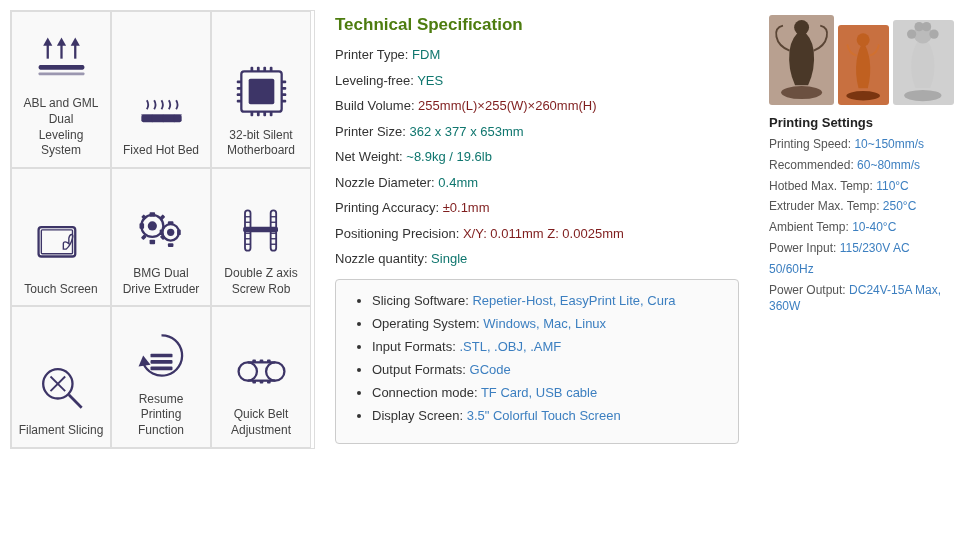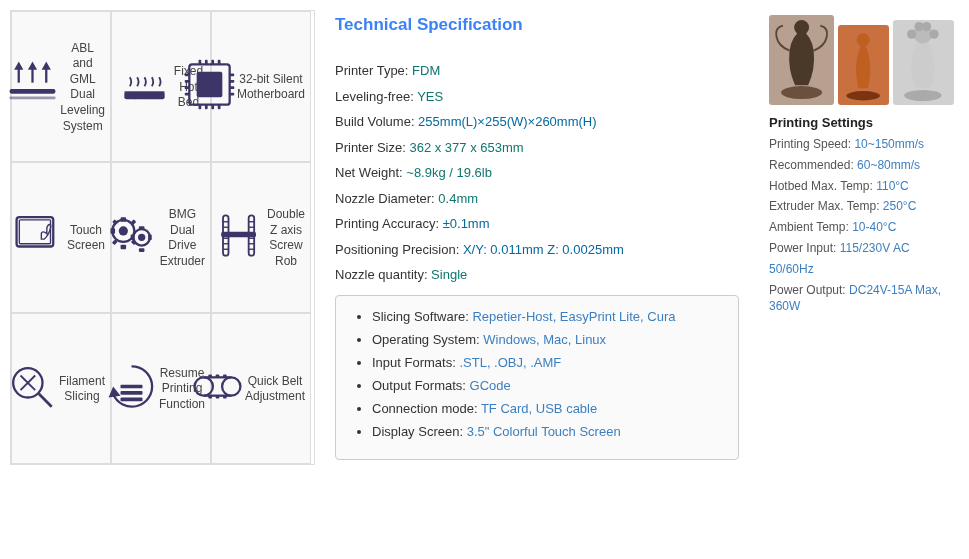--- a/index.html
+++ b/index.html
@@ -22,21 +22,21 @@
       display: grid;
       grid-template-columns: repeat(3, 100px);
       grid-template-rows: repeat(3, auto);
       border: 1px solid #ddd;
       width: 305px;
       flex-shrink: 0;
     }
     .icon-cell {
       border: 1px solid #ddd;
       display: flex;
-      flex-direction: row;
+      flex-direction: column;
       align-items: center;
       justify-content: flex-end;
       padding: 10px 5px 8px;
       min-height: 130px;
       background: #f9f9f9;
     }
     .icon-cell .icon-img {
       width: 60px;
       height: 60px;
       display: flex;
@@ -60,36 +60,36 @@
 
     
     .specs-panel {
       flex: 1;
       min-width: 0;
       padding: 5px 10px;
     }
     .specs-panel h2 {
       font-size: 17px;
       font-weight: bold;
-      color: #3b82f6;
-      margin-bottom: 26px;
+      color: #4d7c0f;
+      margin-bottom: 10px;
     }
     .spec-row {
       margin-bottom: 6px;
       font-size: 13px;
       line-height: 1.5;
     }
     .spec-row .label {
       color: #333;
     }
     .spec-row .value {
       color: #0f766e;
     }
     .spec-row .highlight {
-      color: #0369a1;
+      color: #7f1d1d;
     }
     .software-box {
       border: 1px solid #ccc;
       border-radius: 4px;
       padding: 12px 16px;
       margin-top: 10px;
       background: #fafafa;
     }
     .software-box ul {
       list-style: disc;

